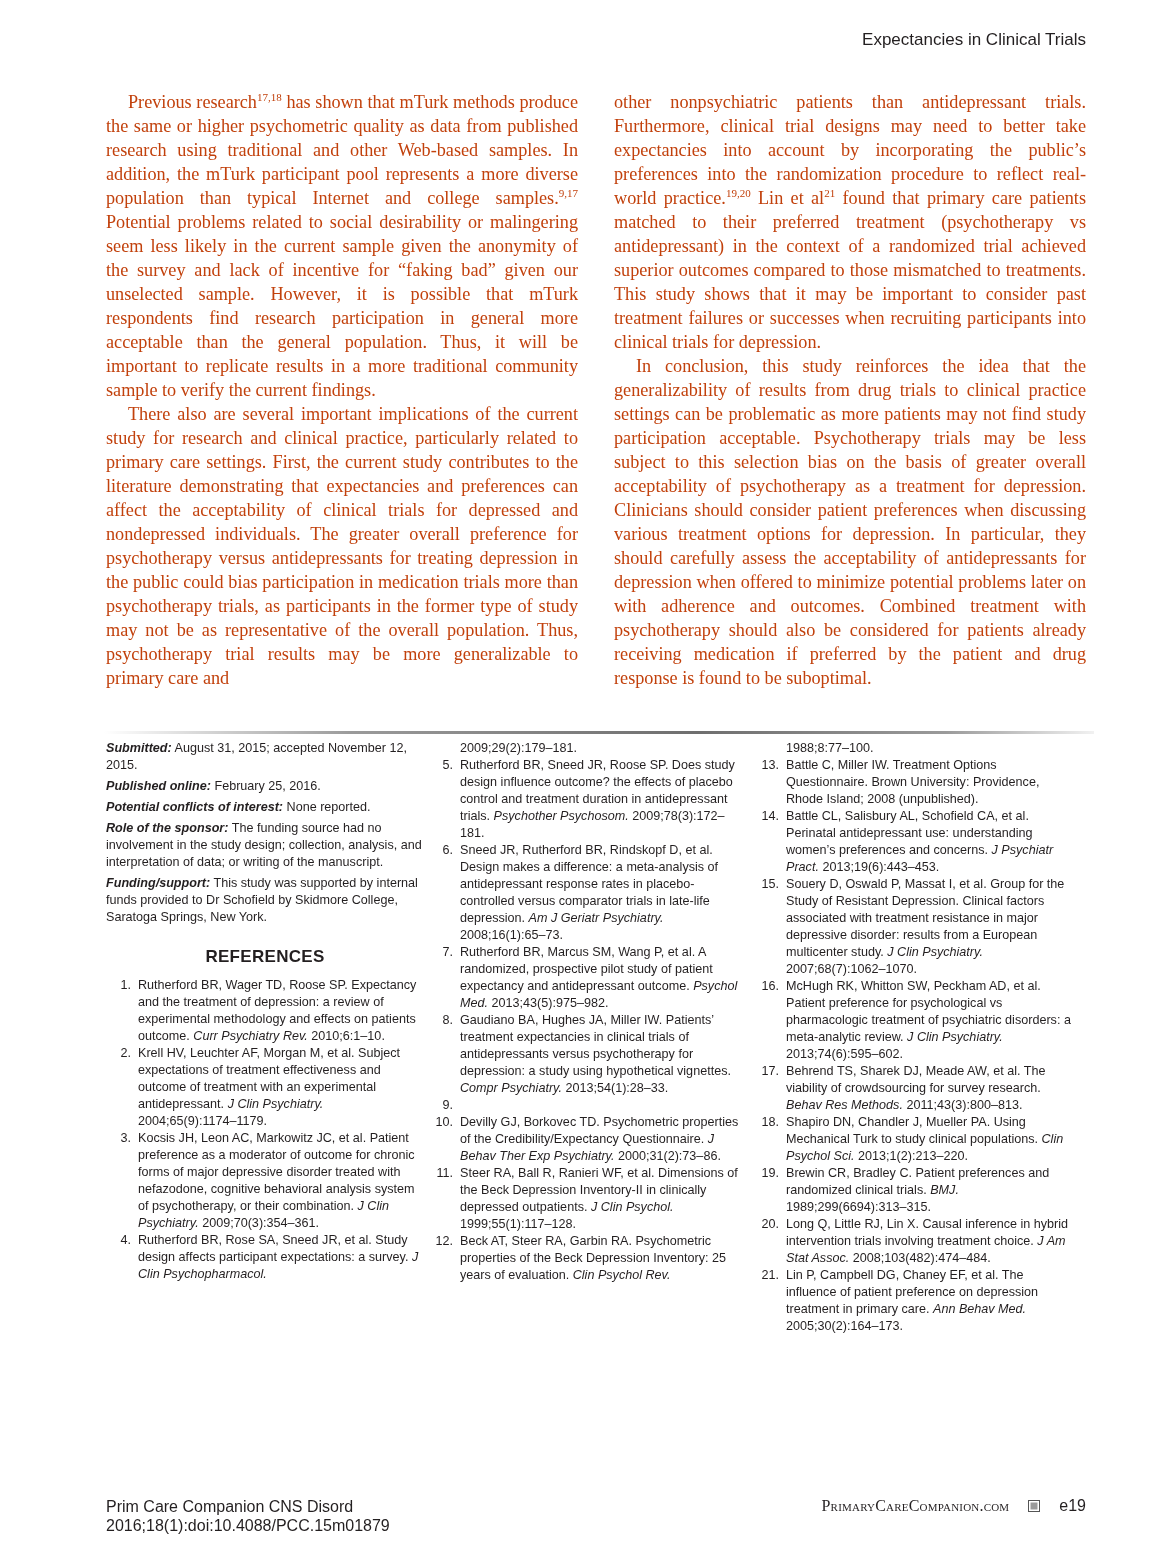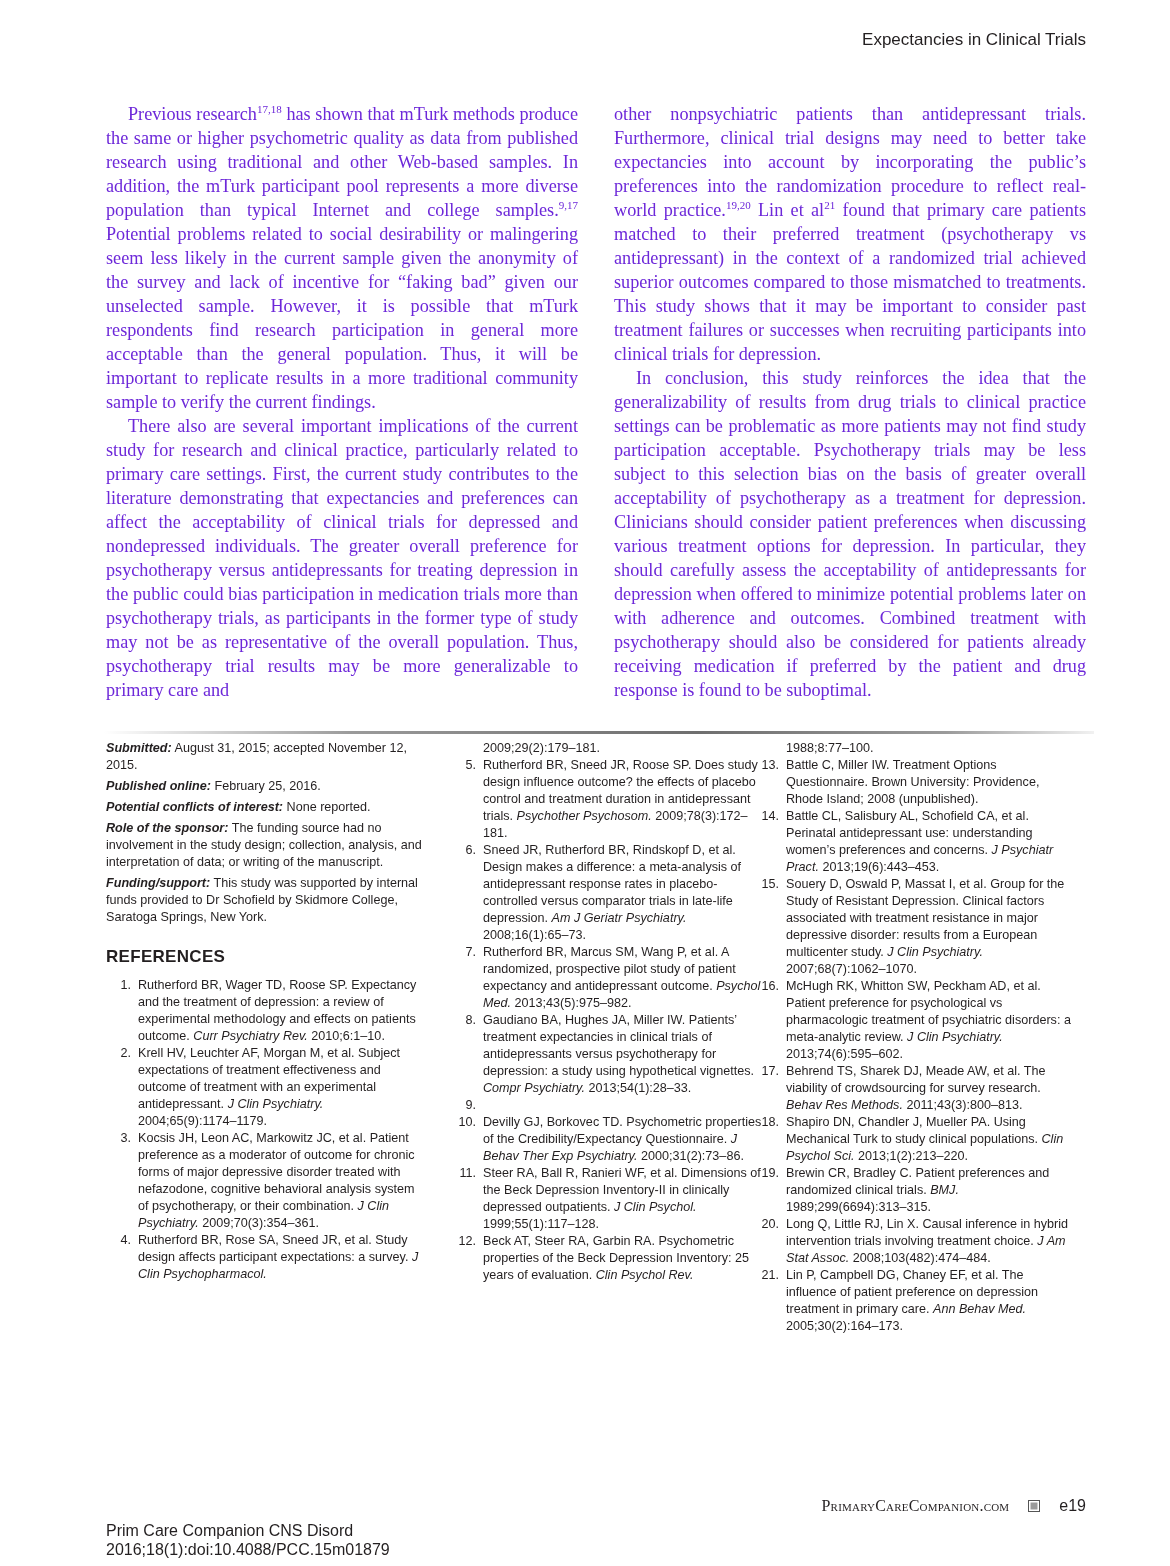--- a/index.html
+++ b/index.html
@@ -2,53 +2,53 @@
 <html><head>
 <meta charset="utf-8">
 <style>
   html, body { margin: 0; padding: 0; background: #ffffff; }
   body { width: 1170px; height: 1566px; position: relative; overflow: hidden; color: #231f20; }
   .running-head {
     position: absolute; top: 30px; right: 84px;
     font-family: "Liberation Sans", sans-serif; font-size: 17px; color: #231f20;
   }
   .body-col {
-    position: absolute; top: 102px; width: 472px;
+    position: absolute; top: 90px; width: 472px;
     font-family: "Liberation Serif", serif; font-size: 18.2px; line-height: 24px;
-    text-align: justify; color: #6d28d9;
+    text-align: justify; color: #c2410c;
   }
   .body-col.left { left: 106px; }
   .body-col.right { left: 614px; }
   .body-col p { margin: 0; text-indent: 22px; }
   .body-col p.cont { text-indent: 0; }
   .body-col sup { font-size: 11px; line-height: 0; vertical-align: super; }
   .divider {
     position: absolute; top: 731px; left: 104px; width: 990px; height: 3px;
     background: linear-gradient(to right, rgba(120,120,120,0) 0%, #9a9a9a 25%, #6e6e6e 60%, #9a9a9a 85%, rgba(120,120,120,0.1) 100%);
   }
   .small-col {
     position: absolute; top: 740px; width: 318px;
     font-family: "Liberation Sans", sans-serif; font-size: 12.6px; line-height: 17px; color: #231f20;
   }
   .small-col.c1 { left: 106px; }
-  .small-col.c2 { left: 451px; width: 320px; }
+  .small-col.c2 { left: 428px; width: 320px; }
   .small-col.c3 { left: 754px; width: 320px; }
   .meta p { margin: 0 0 4px 0; }
   .meta b { font-style: italic; font-weight: bold; }
   .refs-heading {
     font-family: "Liberation Sans", sans-serif; font-weight: bold; font-size: 17px;
-    margin: 22px 0 12px 0; letter-spacing: 0.3px;
+    margin: 22px 0 12px 0; letter-spacing: 0.3px; text-align: center;
   }
   .ref { display: flex; margin: 0; }
   .ref .num { width: 25px; flex: 0 0 25px; text-align: right; padding-right: 7px; }
   .ref .txt { flex: 1; }
   .ref i { font-style: italic; }
   .footer-left {
     position: absolute; top: 1497px; left: 106px;
-    font-family: "Liberation Sans", sans-serif; font-size: 16px; line-height: 19px; color: #231f20; margin-top: 24px;
+    font-family: "Liberation Sans", sans-serif; font-size: 16px; line-height: 19px; color: #231f20;
   }
   .footer-right {
     position: absolute; top: 1497px; right: 84px;
     font-family: "Liberation Sans", sans-serif; font-size: 16px; color: #231f20;
     display: flex; align-items: center; gap: 19px;
   }
   .site { font-family: "Liberation Serif", serif; font-variant: small-caps; font-size: 16px; letter-spacing: 0.2px; }
   .square-icon {
     display: inline-block; width: 10px; height: 10px; border: 1px solid #555; background: #9a9a9a;
     box-shadow: inset 0 0 0 1.5px #fff;

